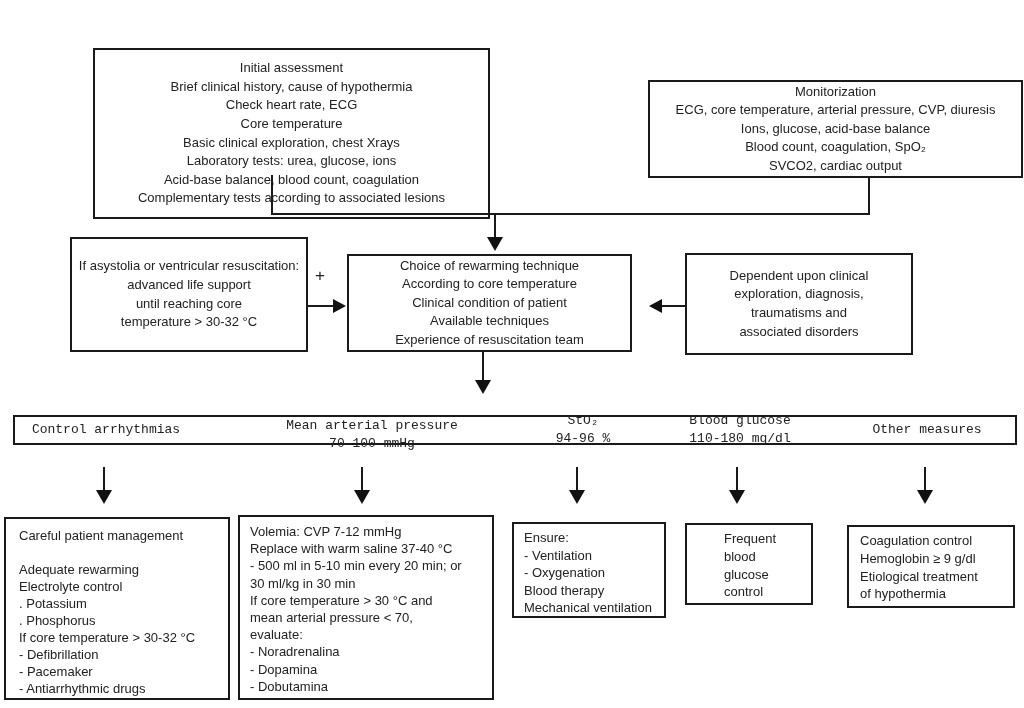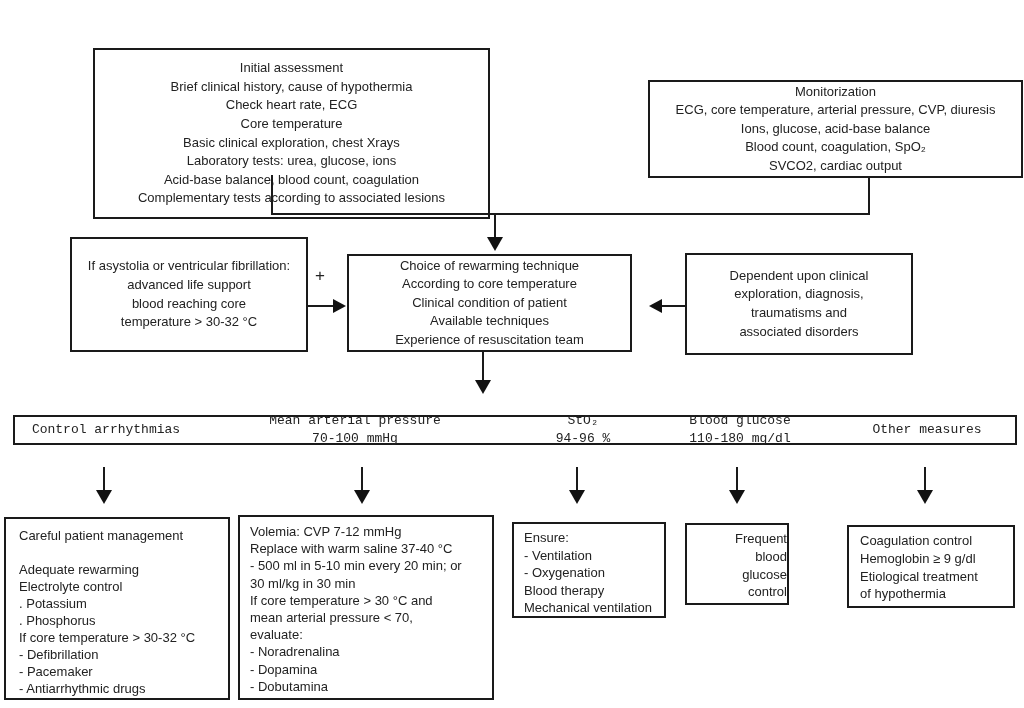--- a/index.html
+++ b/index.html
@@ -43,26 +43,26 @@
   
   #box-initial       { left:93px;  top:4px;   width:397px; height:171px;margin-top:44px; }
   #box-monitor       { left:648px; top:80px;  width:375px; height:98px;  }
   #box-asystolia     { left:70px;  top:237px; width:238px; height:115px; }
   #box-choice        { left:347px; top:254px; width:285px; height:98px;  }
   #box-dependent     { left:685px; top:253px; width:228px; height:102px; }
   #box-bar           { left:13px;  top:415px; width:1004px; height:30px;font-family:Liberation Mono, monospace; }
   #box-management    { left:4px;   top:517px; width:226px; height:183px; padding:8px 0 0 13px; }
   #box-volemia       { left:238px; top:515px; width:256px; height:185px; padding:6px 0 12px 10px; line-height:17.2px; }
   #box-ensure        { left:512px; top:522px; width:154px; height:96px;  padding:5px 0 0 10px; line-height:17.6px; }
-  #box-frequent      { left:685px; top:523px; width:104px; height:82px;  padding:5px 0 0 12px; line-height:17.8px;text-align:right; }
+  #box-frequent      { left:685px; top:523px; width:128px; height:82px;  padding:5px 0 0 37px; line-height:17.8px; }
   #box-coagulation   { left:847px; top:525px; width:168px; height:83px;  padding:5px 0 0 11px; line-height:17.8px; }
   #box-volemia .tline, #box-ensure .tline, #box-frequent .tline, #box-coagulation .tline { line-height:inherit; }
 
   #col-0 { left:0px;   width:182px; }
-  #col-1 { left:240px; width:200px; }
+  #col-1 { left:257px; width:200px;justify-content:space-between; }
   #col-2 { left:518px; width:100px; }
   #col-3 { left:650px; width:150px; }
   #col-4 { left:832px; width:160px; }
   .bar-col { display:flex; flex-direction:column; justify-content:center; text-align:center; }
   .bar-col .tline { line-height:18px; }
 </style>
 </head>
 <body>
 
 <div id="stage">
@@ -86,23 +86,23 @@
       <div class="tline">SVCO2, cardiac output</div>
     </div>
 
   <div class="line" style="left:271px; top:175px; width:2px; height:40px;"></div>
   <div class="line" style="left:868px; top:177px; width:2px; height:38px;"></div>
   <div class="line" style="left:271px; top:213px; width:599px; height:2px;"></div>
   <div class="line" style="left:494px; top:215px; width:2px; height:22px;"></div>
   <div class="head-down" style="left:487px; top:237px;"></div>
 
   <div class="box centered" id="box-asystolia">
-      <div class="tline">If asystolia or ventricular fibrillation:</div>
+      <div class="tline">If asystolia or ventricular resuscitation:</div>
       <div class="tline">advanced life support</div>
-      <div class="tline">blood reaching core</div>
+      <div class="tline">until reaching core</div>
       <div class="tline">temperature &gt; 30-32 °C</div>
     </div>
 
   <div id="plus-sign">+</div>
   <div class="line" style="left:308px; top:305px; width:26px; height:2px;"></div>
   <div class="head-right" style="left:333px; top:299px;"></div>
 
   <div class="box centered" id="box-choice">
       <div class="tline">Choice of rewarming technique</div>
       <div class="tline">According to core temperature</div>

